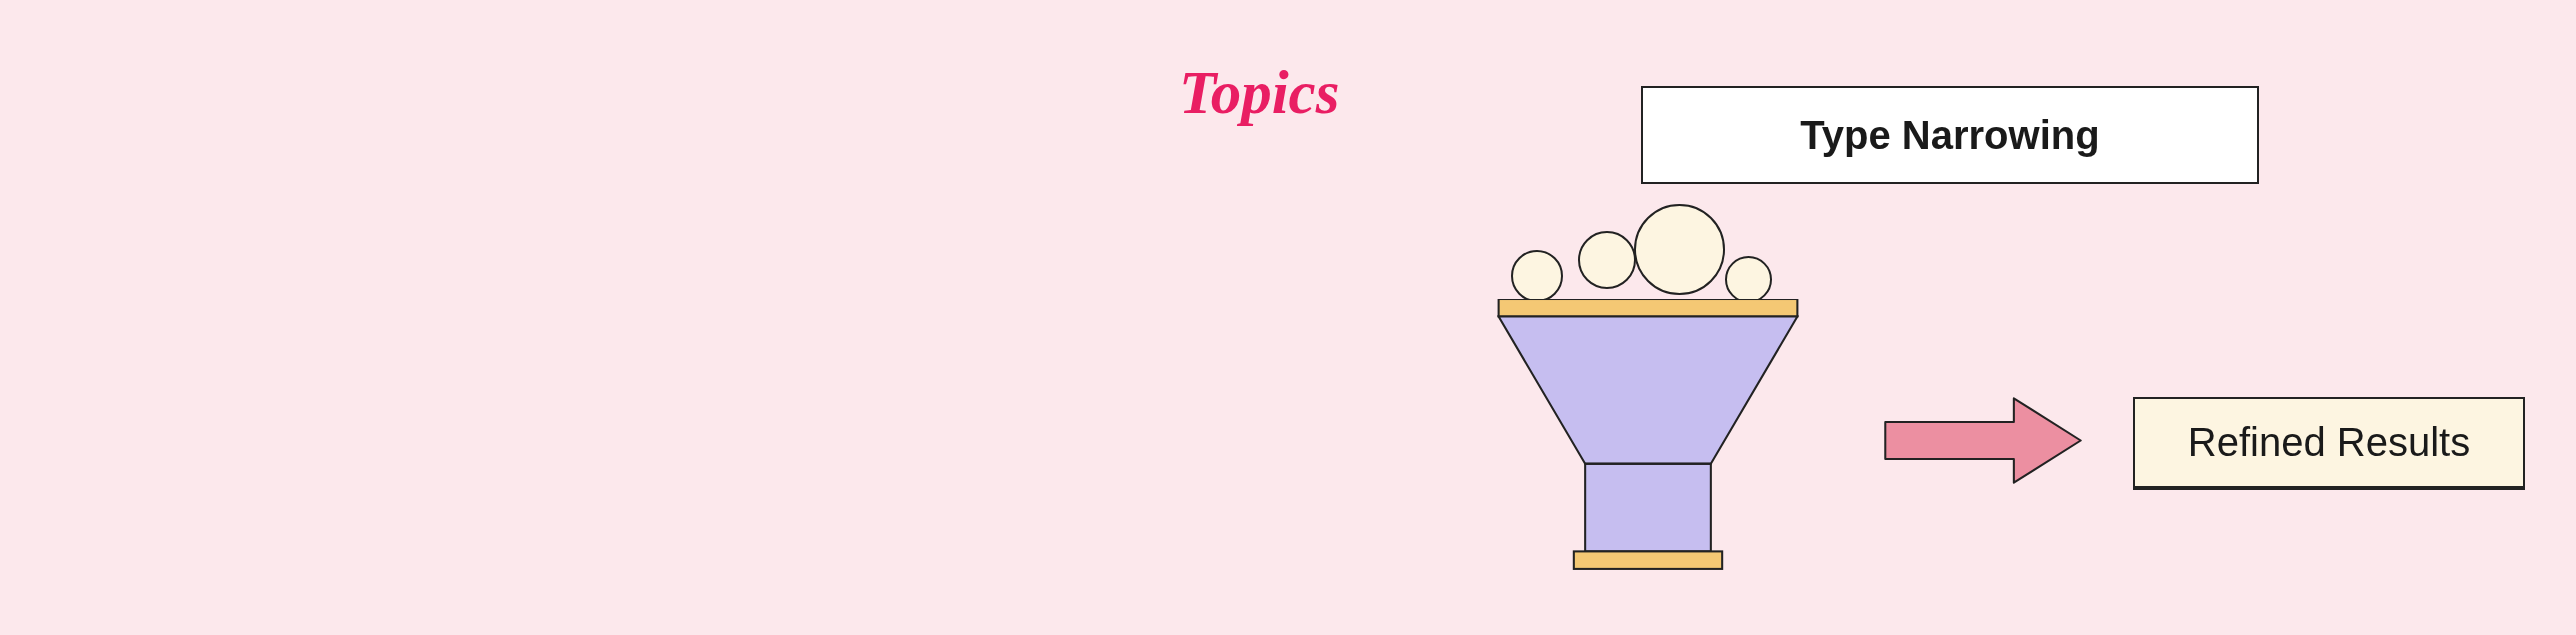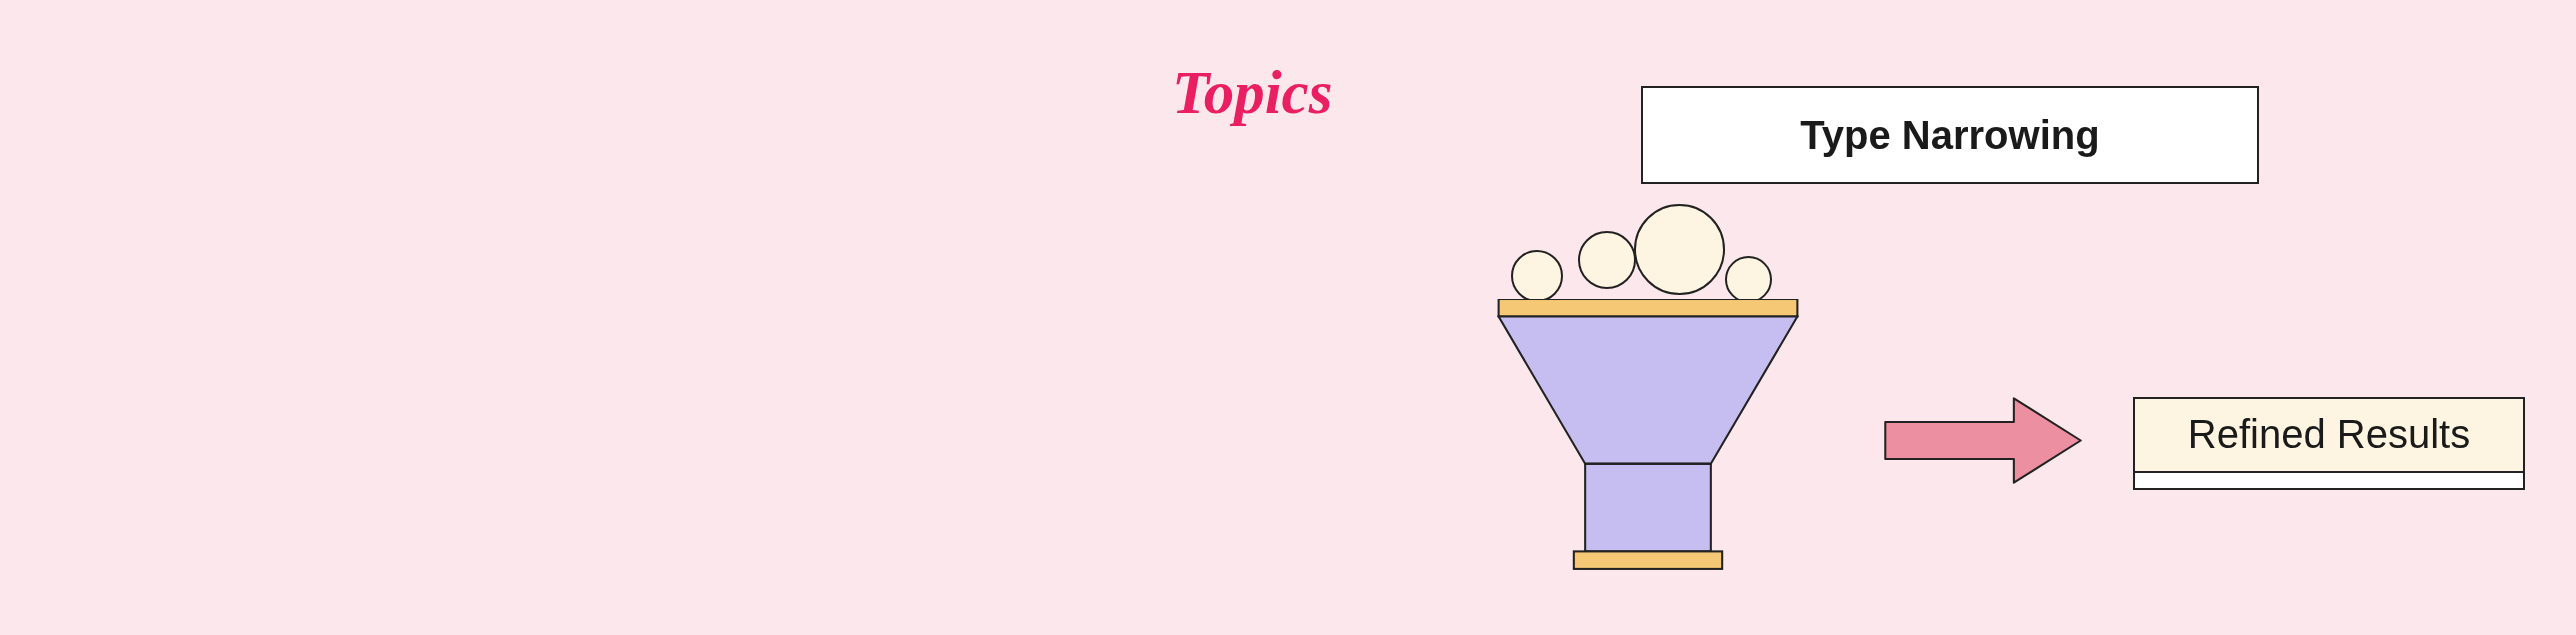--- a/index.html
+++ b/index.html
@@ -29,21 +29,21 @@
     color: #1c1c3a;
     line-height: 0.85;
   }
   .logo-topics {
     font-family: "Brush Script MT", "Segoe Script", cursive;
     font-style: italic;
     font-weight: 700;
     font-size: 61px;
     color: #e91e63;
     margin-top: -9.3px;
-    margin-left: 8px;
+    margin-left: 15px;
   }
 
   
   .title-box {
     position: absolute;
     left: 1641px;
     top: 86px;
     width: 618px;
     height: 98px;
     background: #ffffff;
@@ -85,21 +85,21 @@
 
   
   .result-box {
     position: absolute;
     left: 2133px;
     top: 397px;
     width: 392px;
     height: 93px;
     border: 2.1px solid #222;
     display: flex;
-    flex-direction: column;
+    flex-direction: row;
   }
   .result-box-top {
     flex: 1 1 auto;
     background: #fdf5e1;
     display: flex;
     align-items: center;
     justify-content: center;
     font-size: 40px;
     font-weight: 500;
     border-bottom: 2.1px solid #222;

